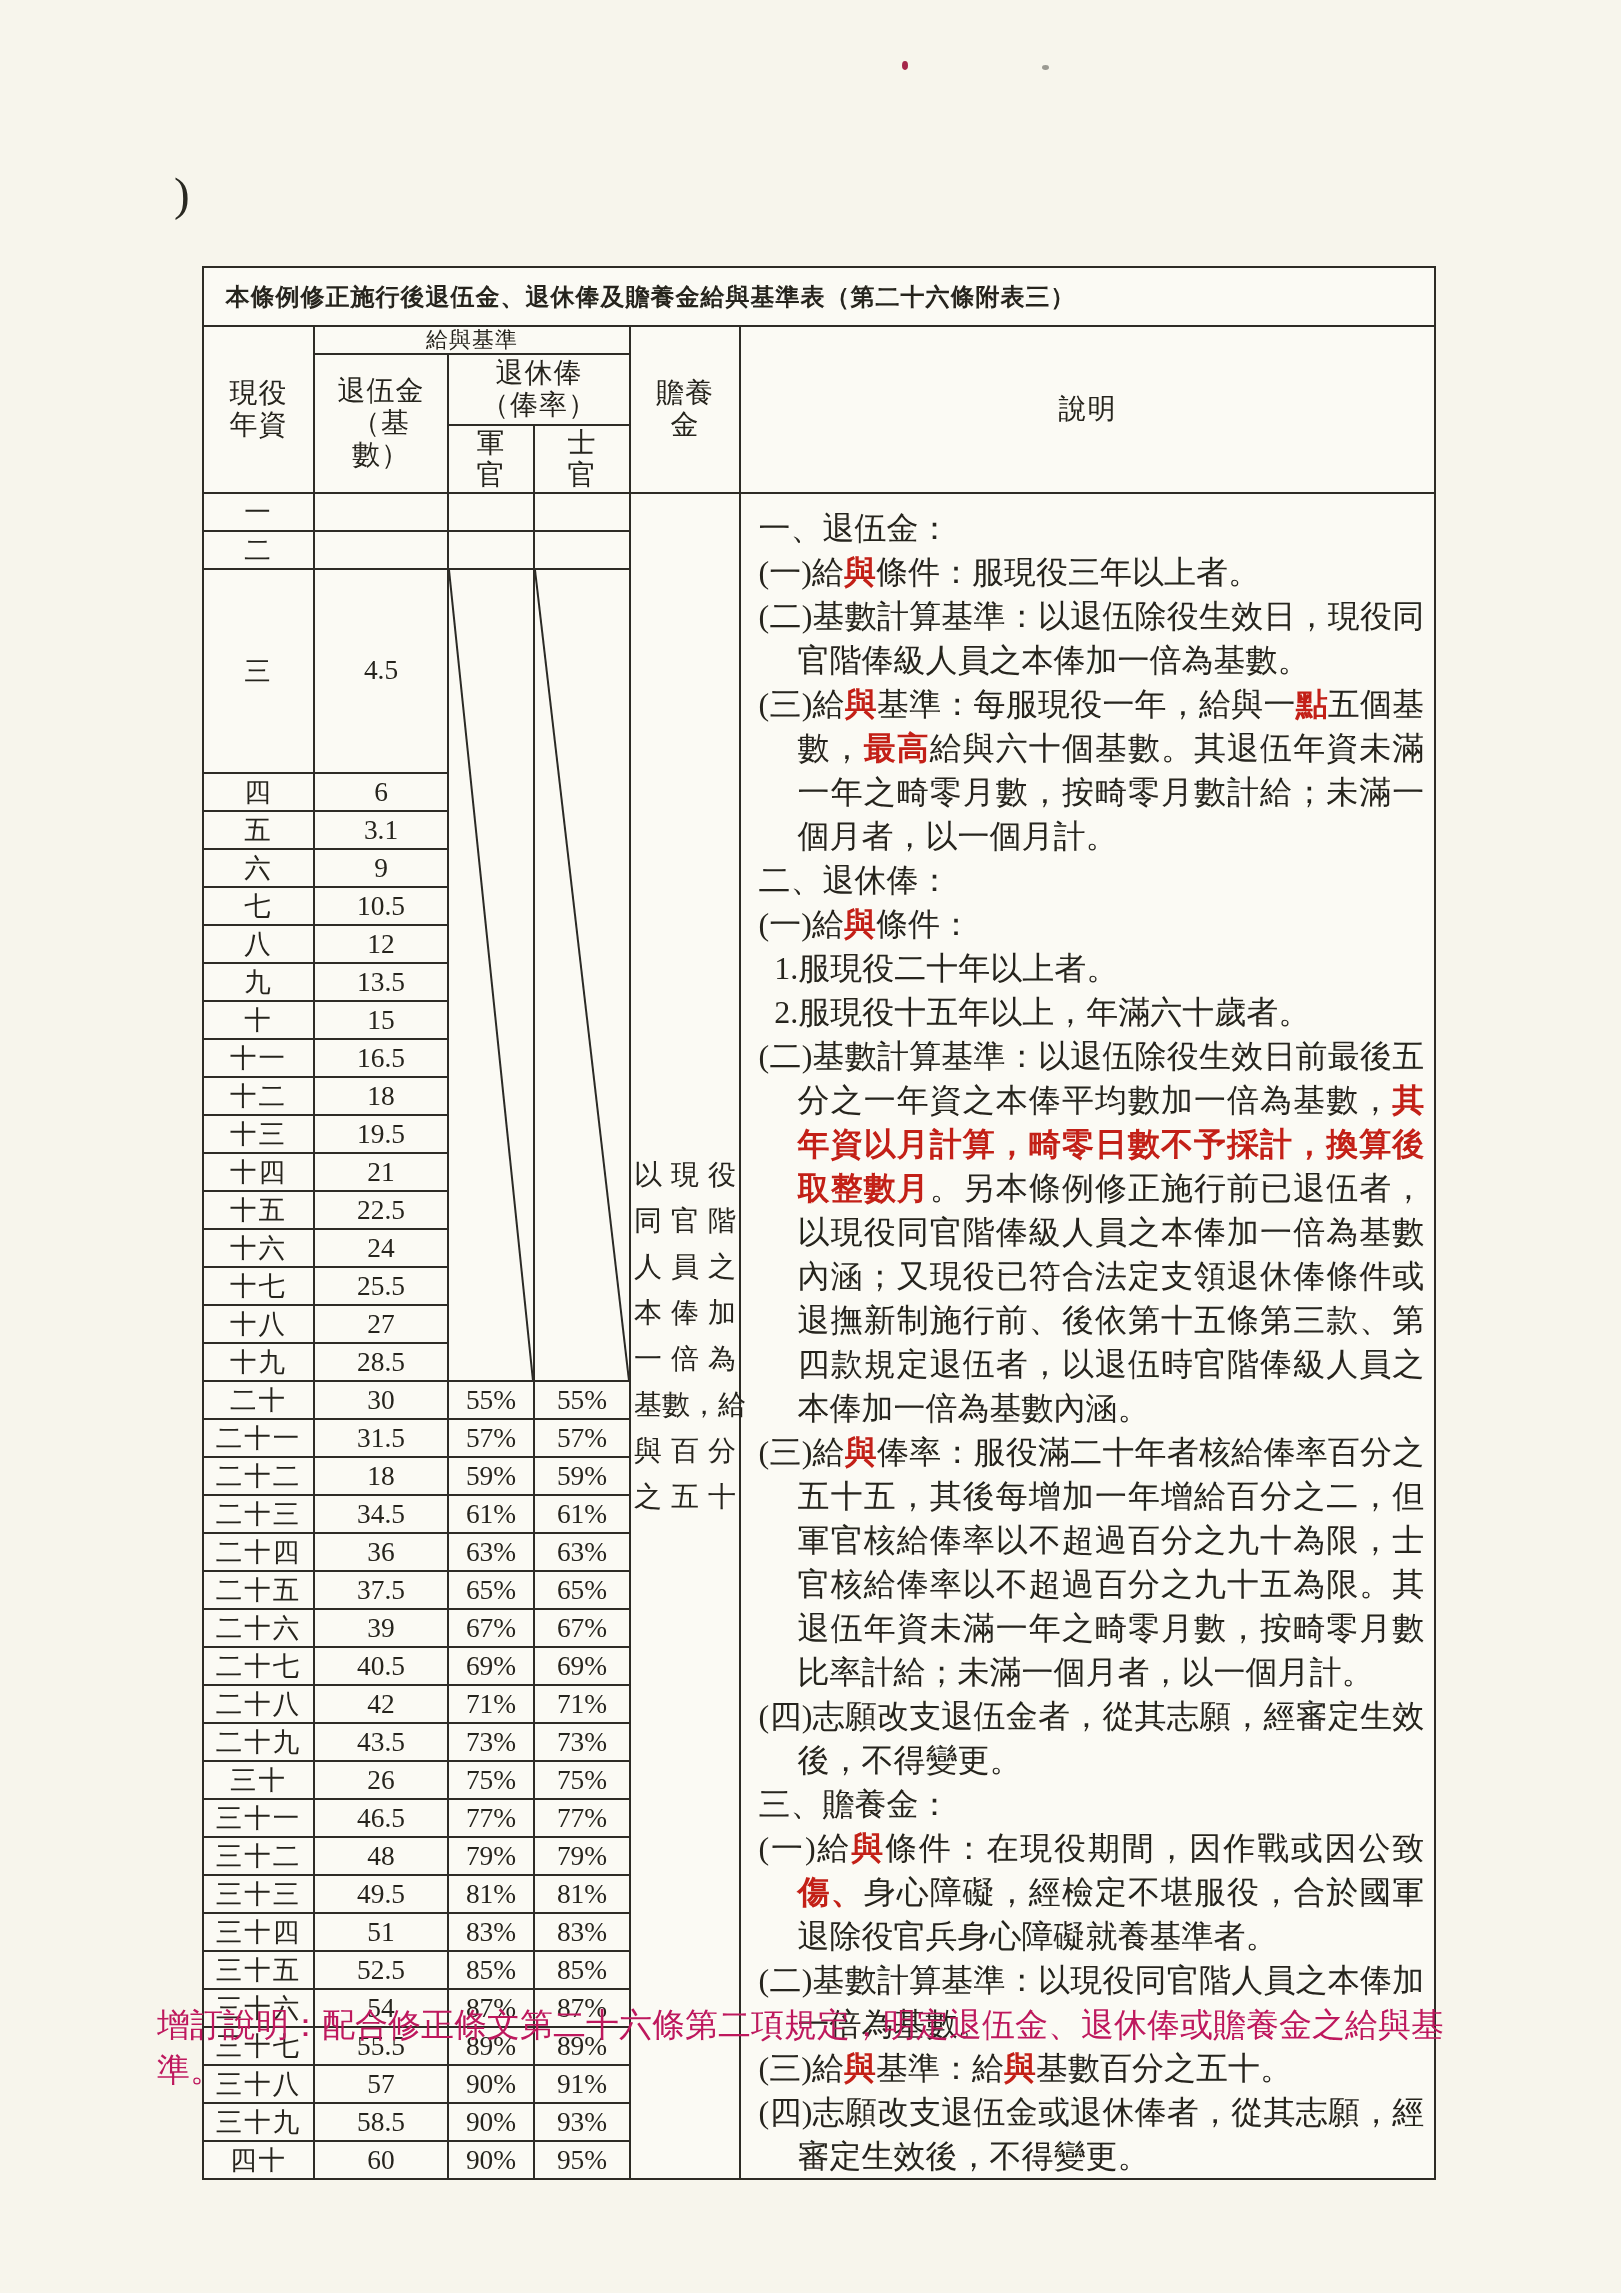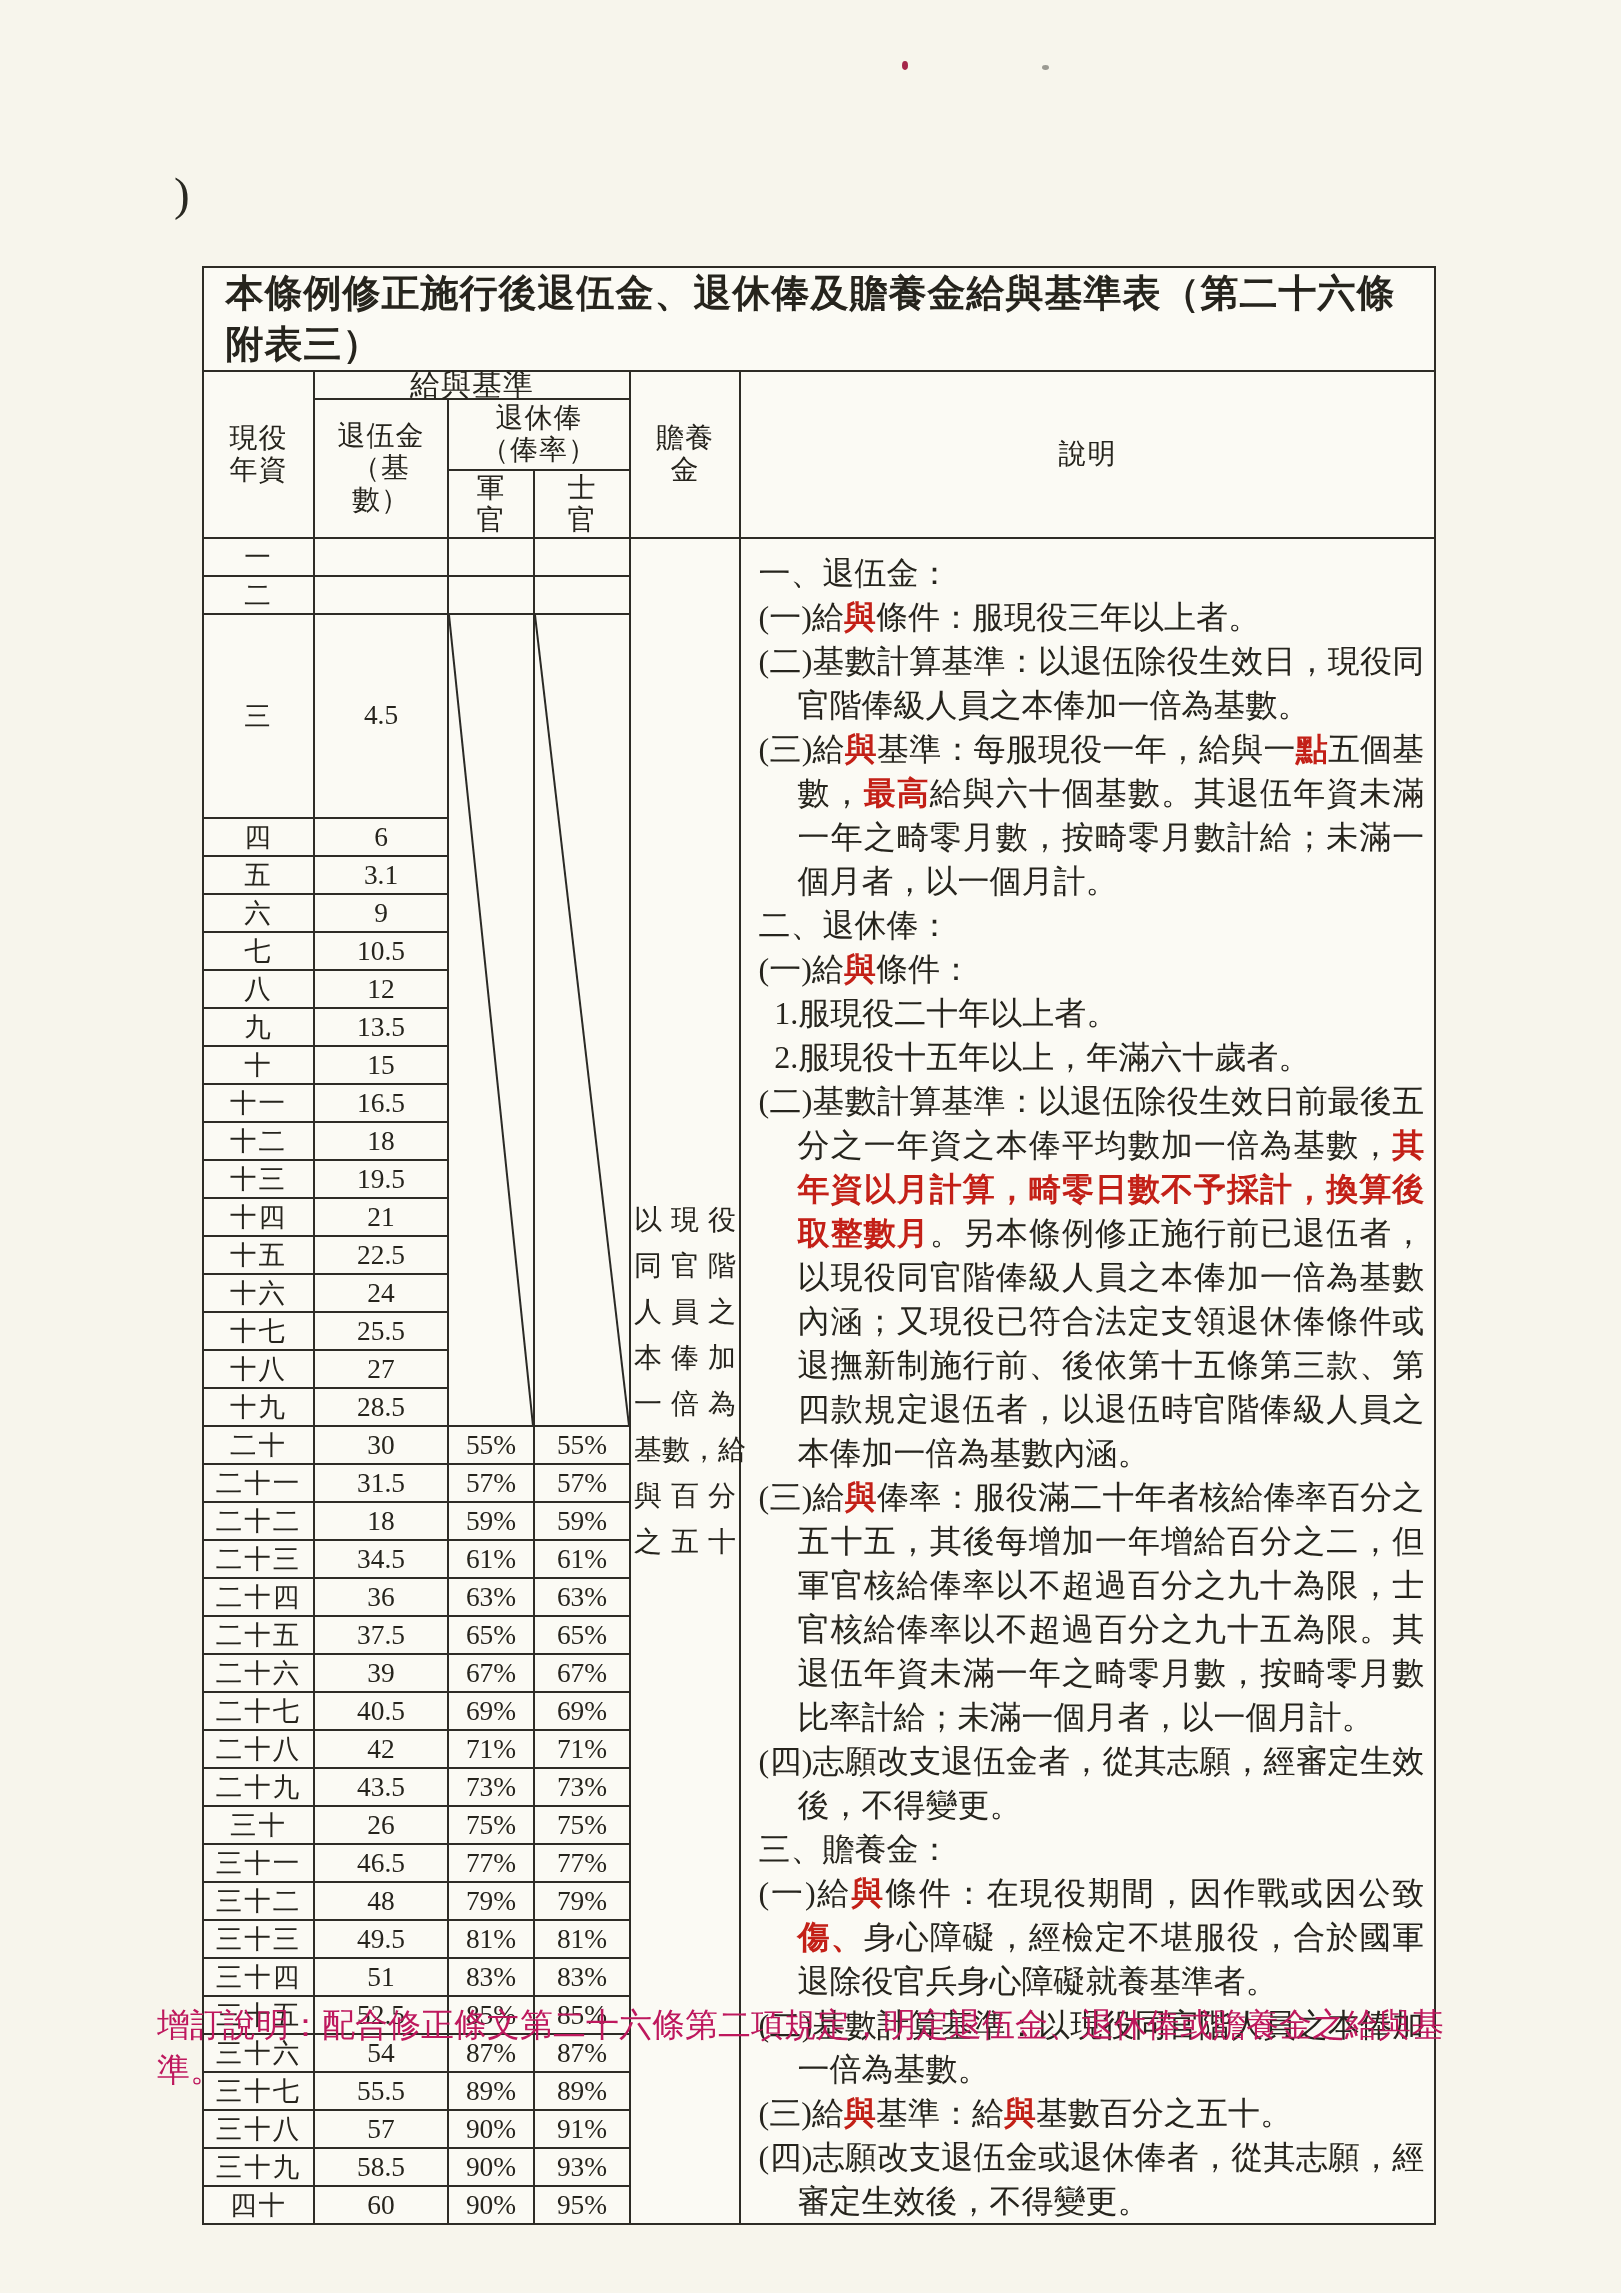--- a/index.html
+++ b/index.html
@@ -29,29 +29,29 @@
   table.benefit td {
     border:2px solid #2e2c26;
     padding:0;
     text-align:center;
     vertical-align:middle;
     color:#26241d;
   }
   table.benefit { border:2.9px solid #2a2822; }
   tr.title-row td {
     height:57px;
-    font-size:38px;
+    font-size:24px;
     font-weight:bold;
     text-align:left;
     padding-left:21.6px;
     letter-spacing:1px;
   }
   td.hdr { font-size:28px; line-height:32px; letter-spacing:1px; }
   tr.hr1 td { height:25.5px; }
-  tr.hr1 td.hdr-top { font-size:30px; line-height:25.5px;margin-top:48px; }
+  tr.hr1 td.hdr-top { font-size:22px; line-height:25.5px;margin-top:48px; }
   tr.hr2 td { height:69px; }
   tr.hr3 td { height:66px; }
   tr.data-row { height:37px; }
   td.year-cell { font-size:26.5px; letter-spacing:2px; }
   td.num-cell  { font-size:27.4px; font-family:"Liberation Serif","DejaVu Serif",serif; }
   td.diag { position:relative; }
   td.diag svg { position:absolute; left:0; top:0; width:100%; height:100%; display:block; }
   
   td.alimony-cell { vertical-align:middle; }
   .alim-block { margin:0 auto; width:102px; }

